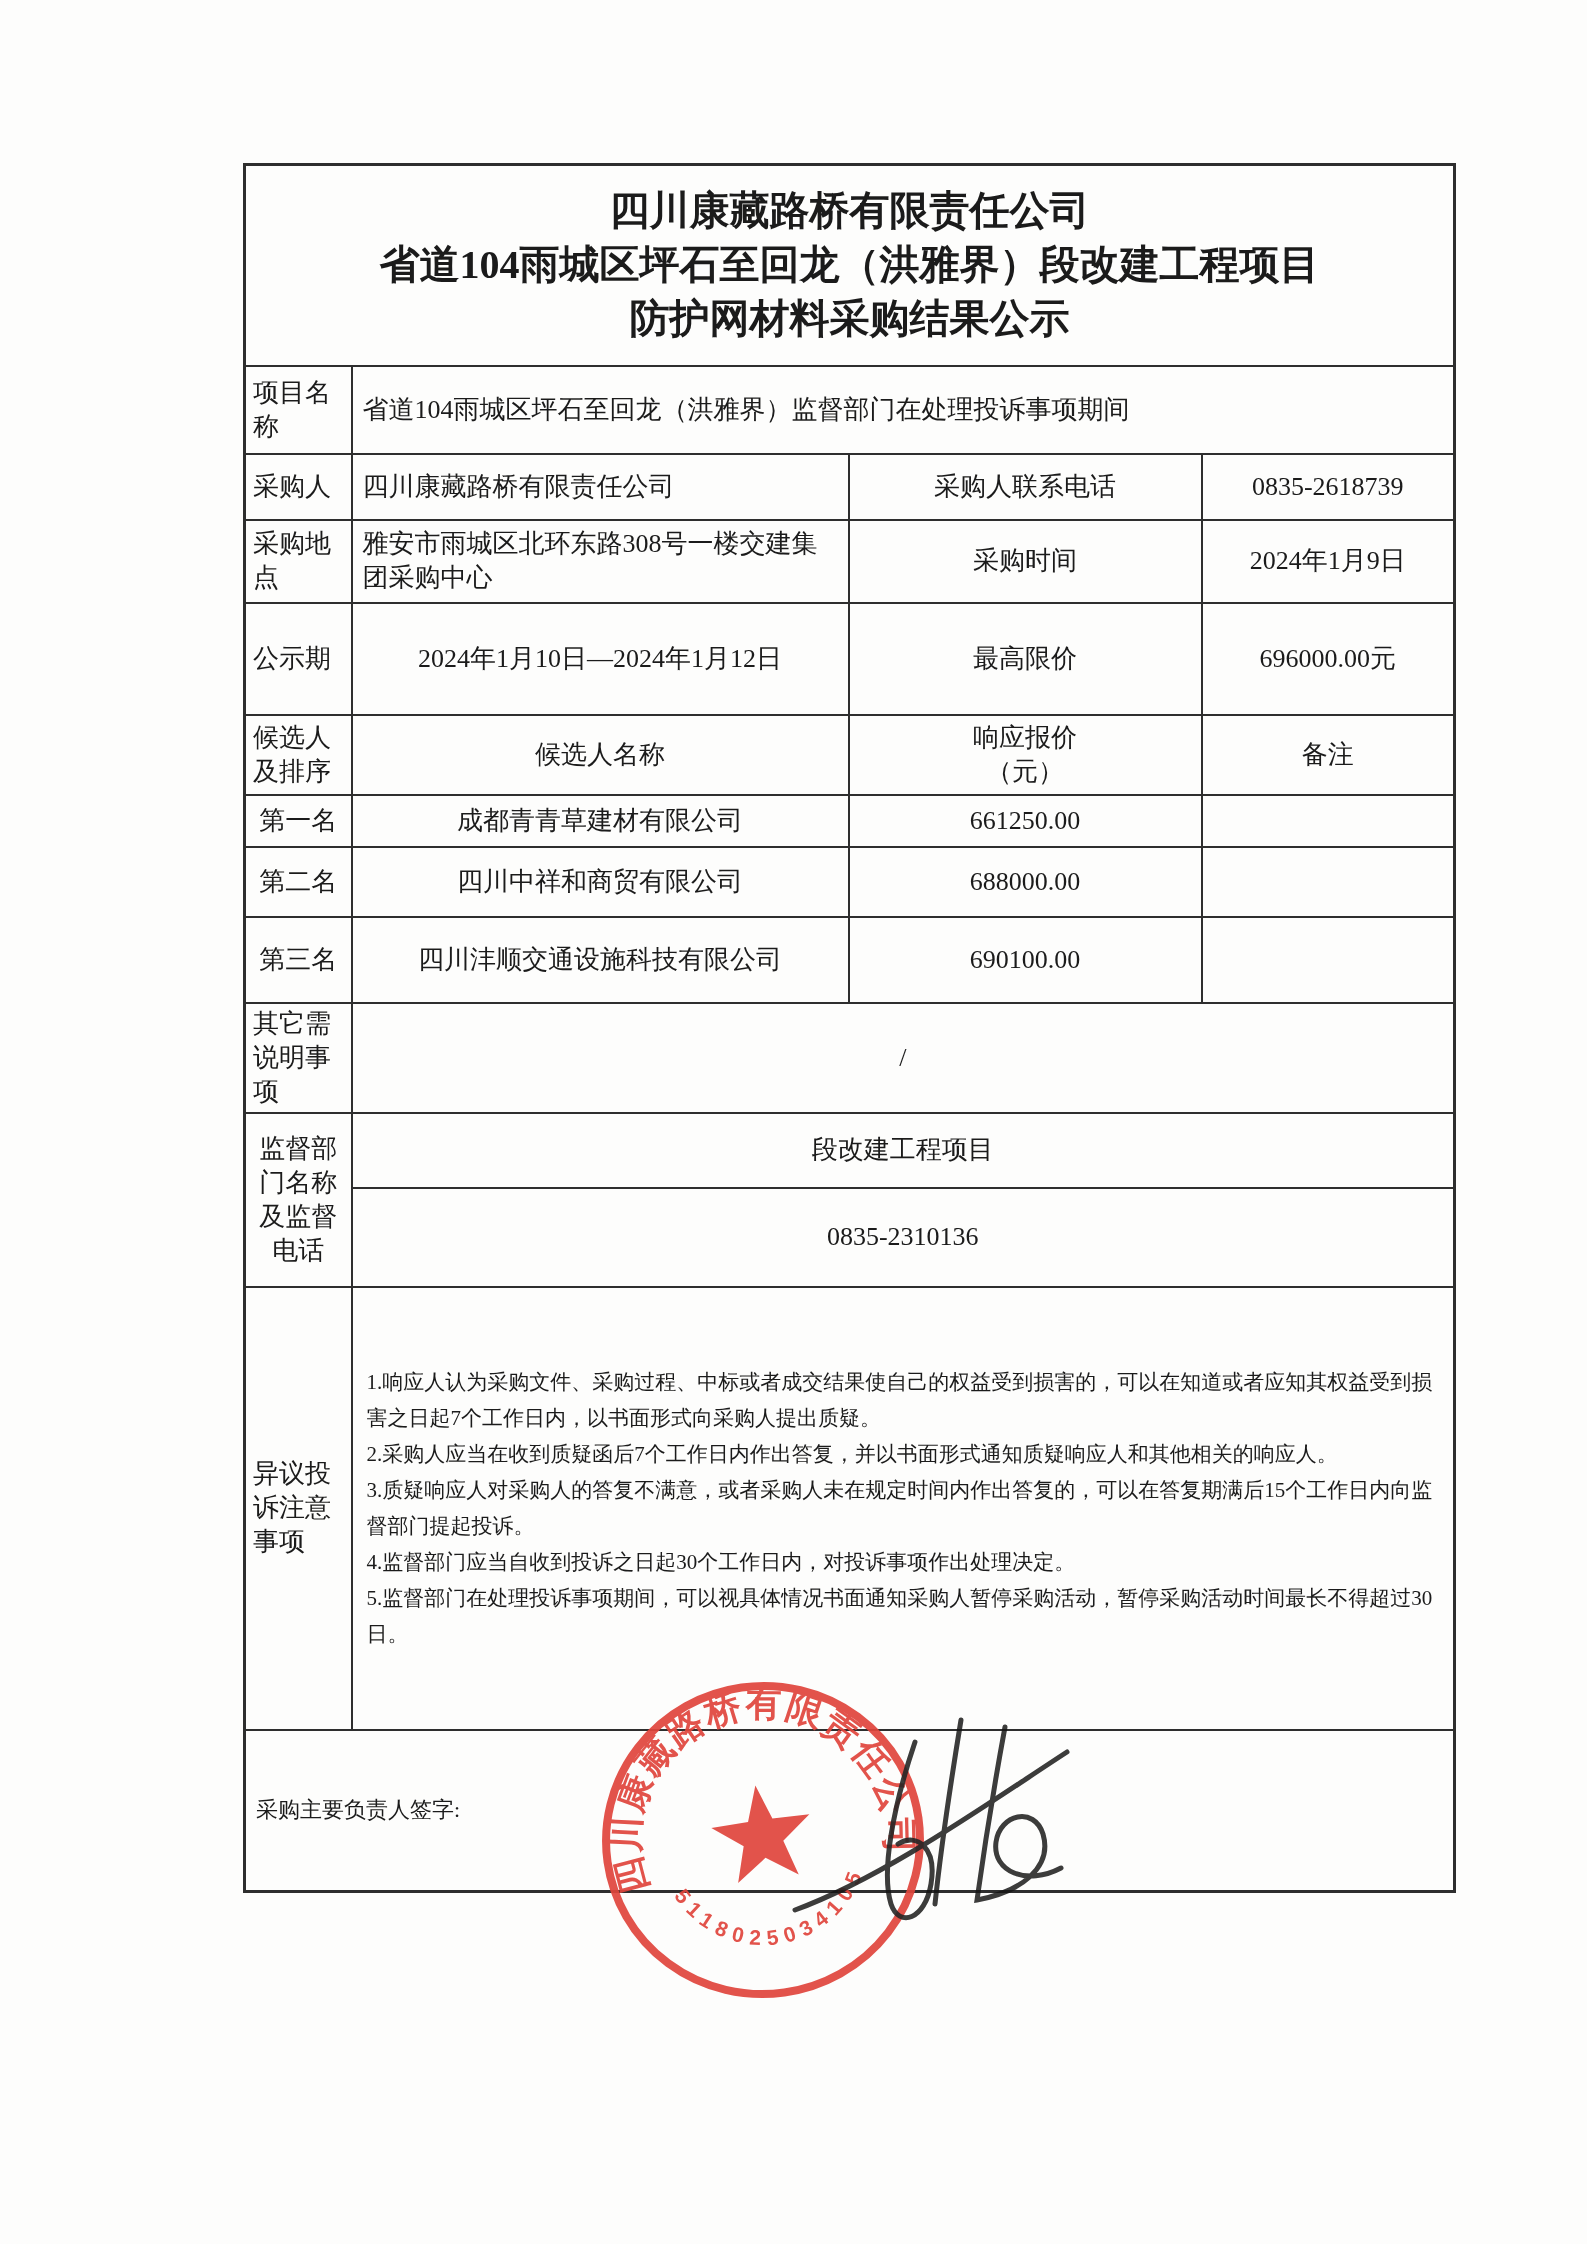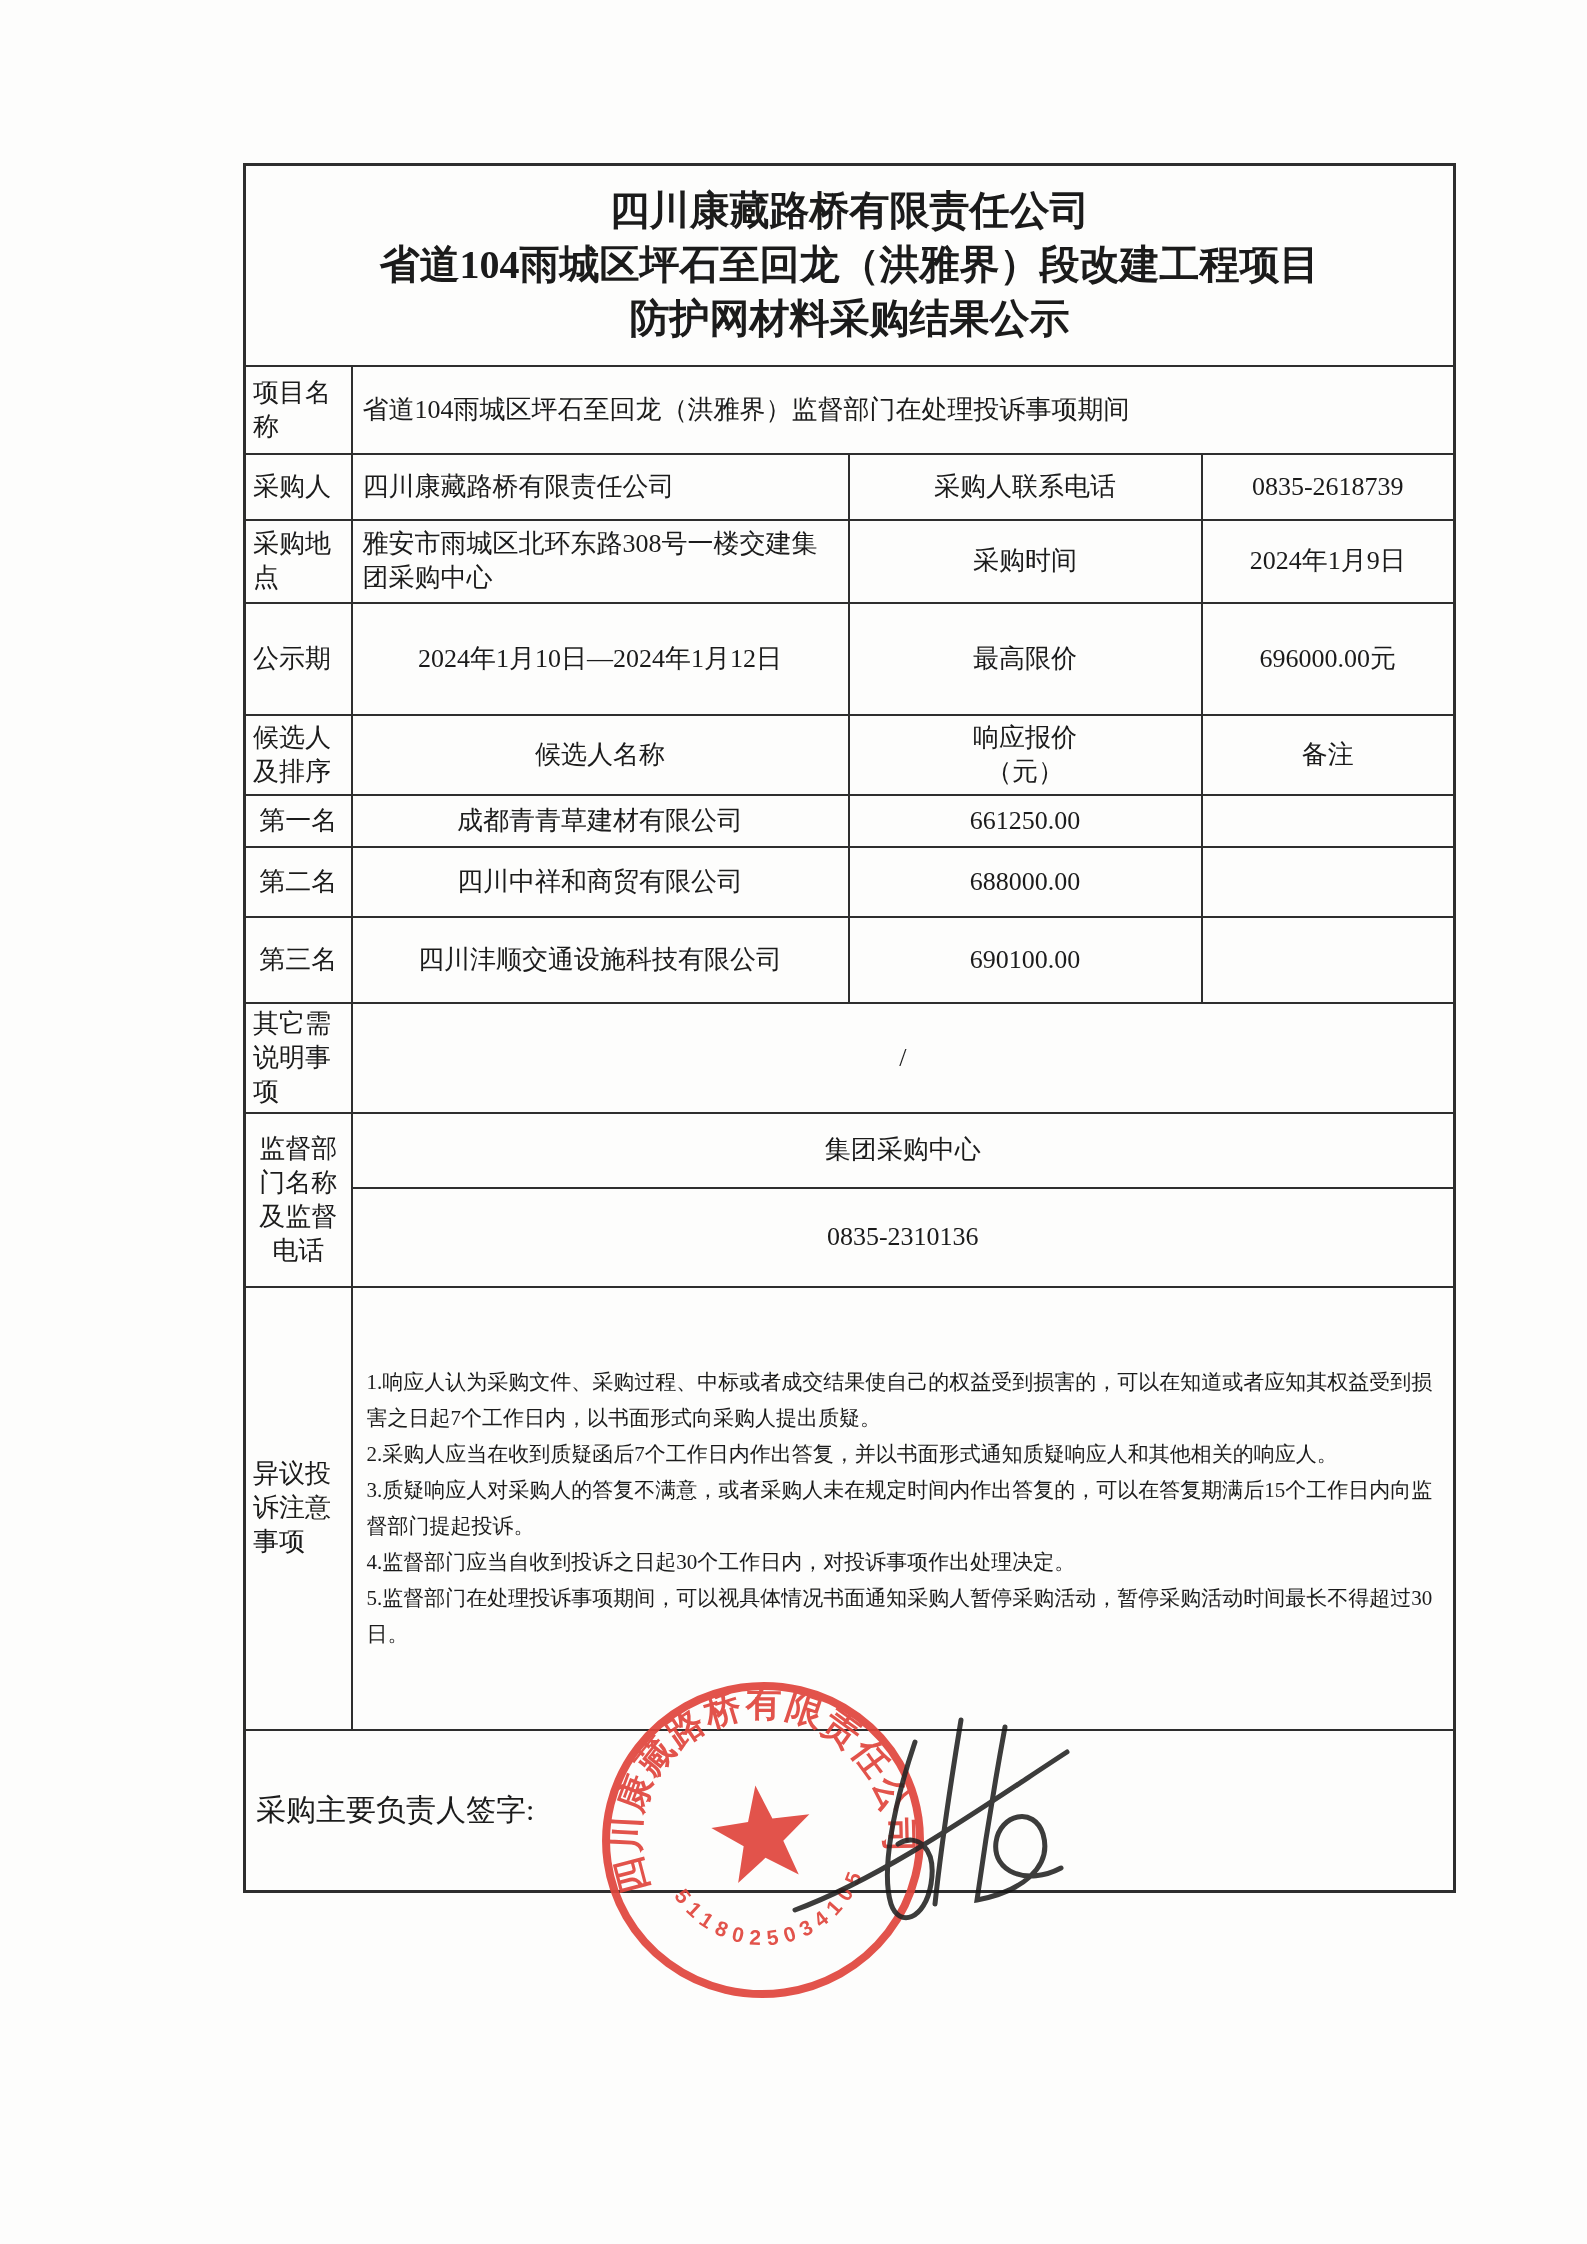--- a/index.html
+++ b/index.html
@@ -27,21 +27,21 @@
   .lbl{padding-left:7px;padding-right:4px;}
   .title-cell{
     text-align:center;font-weight:bold;
     font-size:40px;line-height:54px;
     white-space:pre-line;
   }
   .notice{
     font-size:21px;line-height:36px;
     padding:12px 14px;white-space:pre-line;text-align:left;
   }
-  .sig-cell{font-size:30px;}
+  .sig-cell{font-size:22px;}
   .seal{
     position:absolute;left:595px;top:1672px;width:560px;height:360px;
     opacity:.92;pointer-events:none;
   }
 </style>
 </head>
 <body>
 
 <div class="page">
 
@@ -121,21 +121,21 @@
 说明事
 项</td>
       <td colspan="3" class="c">/</td>
     </tr>
 
     <tr style="height:75px">
       <td rowspan="2" class="c pre">监督部
 门名称
 及监督
 电话</td>
-      <td colspan="3" class="c">集团采购中心</td>
+      <td colspan="3" class="c">段改建工程项目</td>
     </tr>
     <tr style="height:99px">
       <td colspan="3" class="c">0835-2310136</td>
     </tr>
 
     <tr style="height:443px">
       <td class="lbl pre l">异议投
 诉注意
 事项</td>
       <td colspan="3" class="notice">1.响应人认为采购文件、采购过程、中标或者成交结果使自己的权益受到损害的，可以在知道或者应知其权益受到损害之日起7个工作日内，以书面形式向采购人提出质疑。

